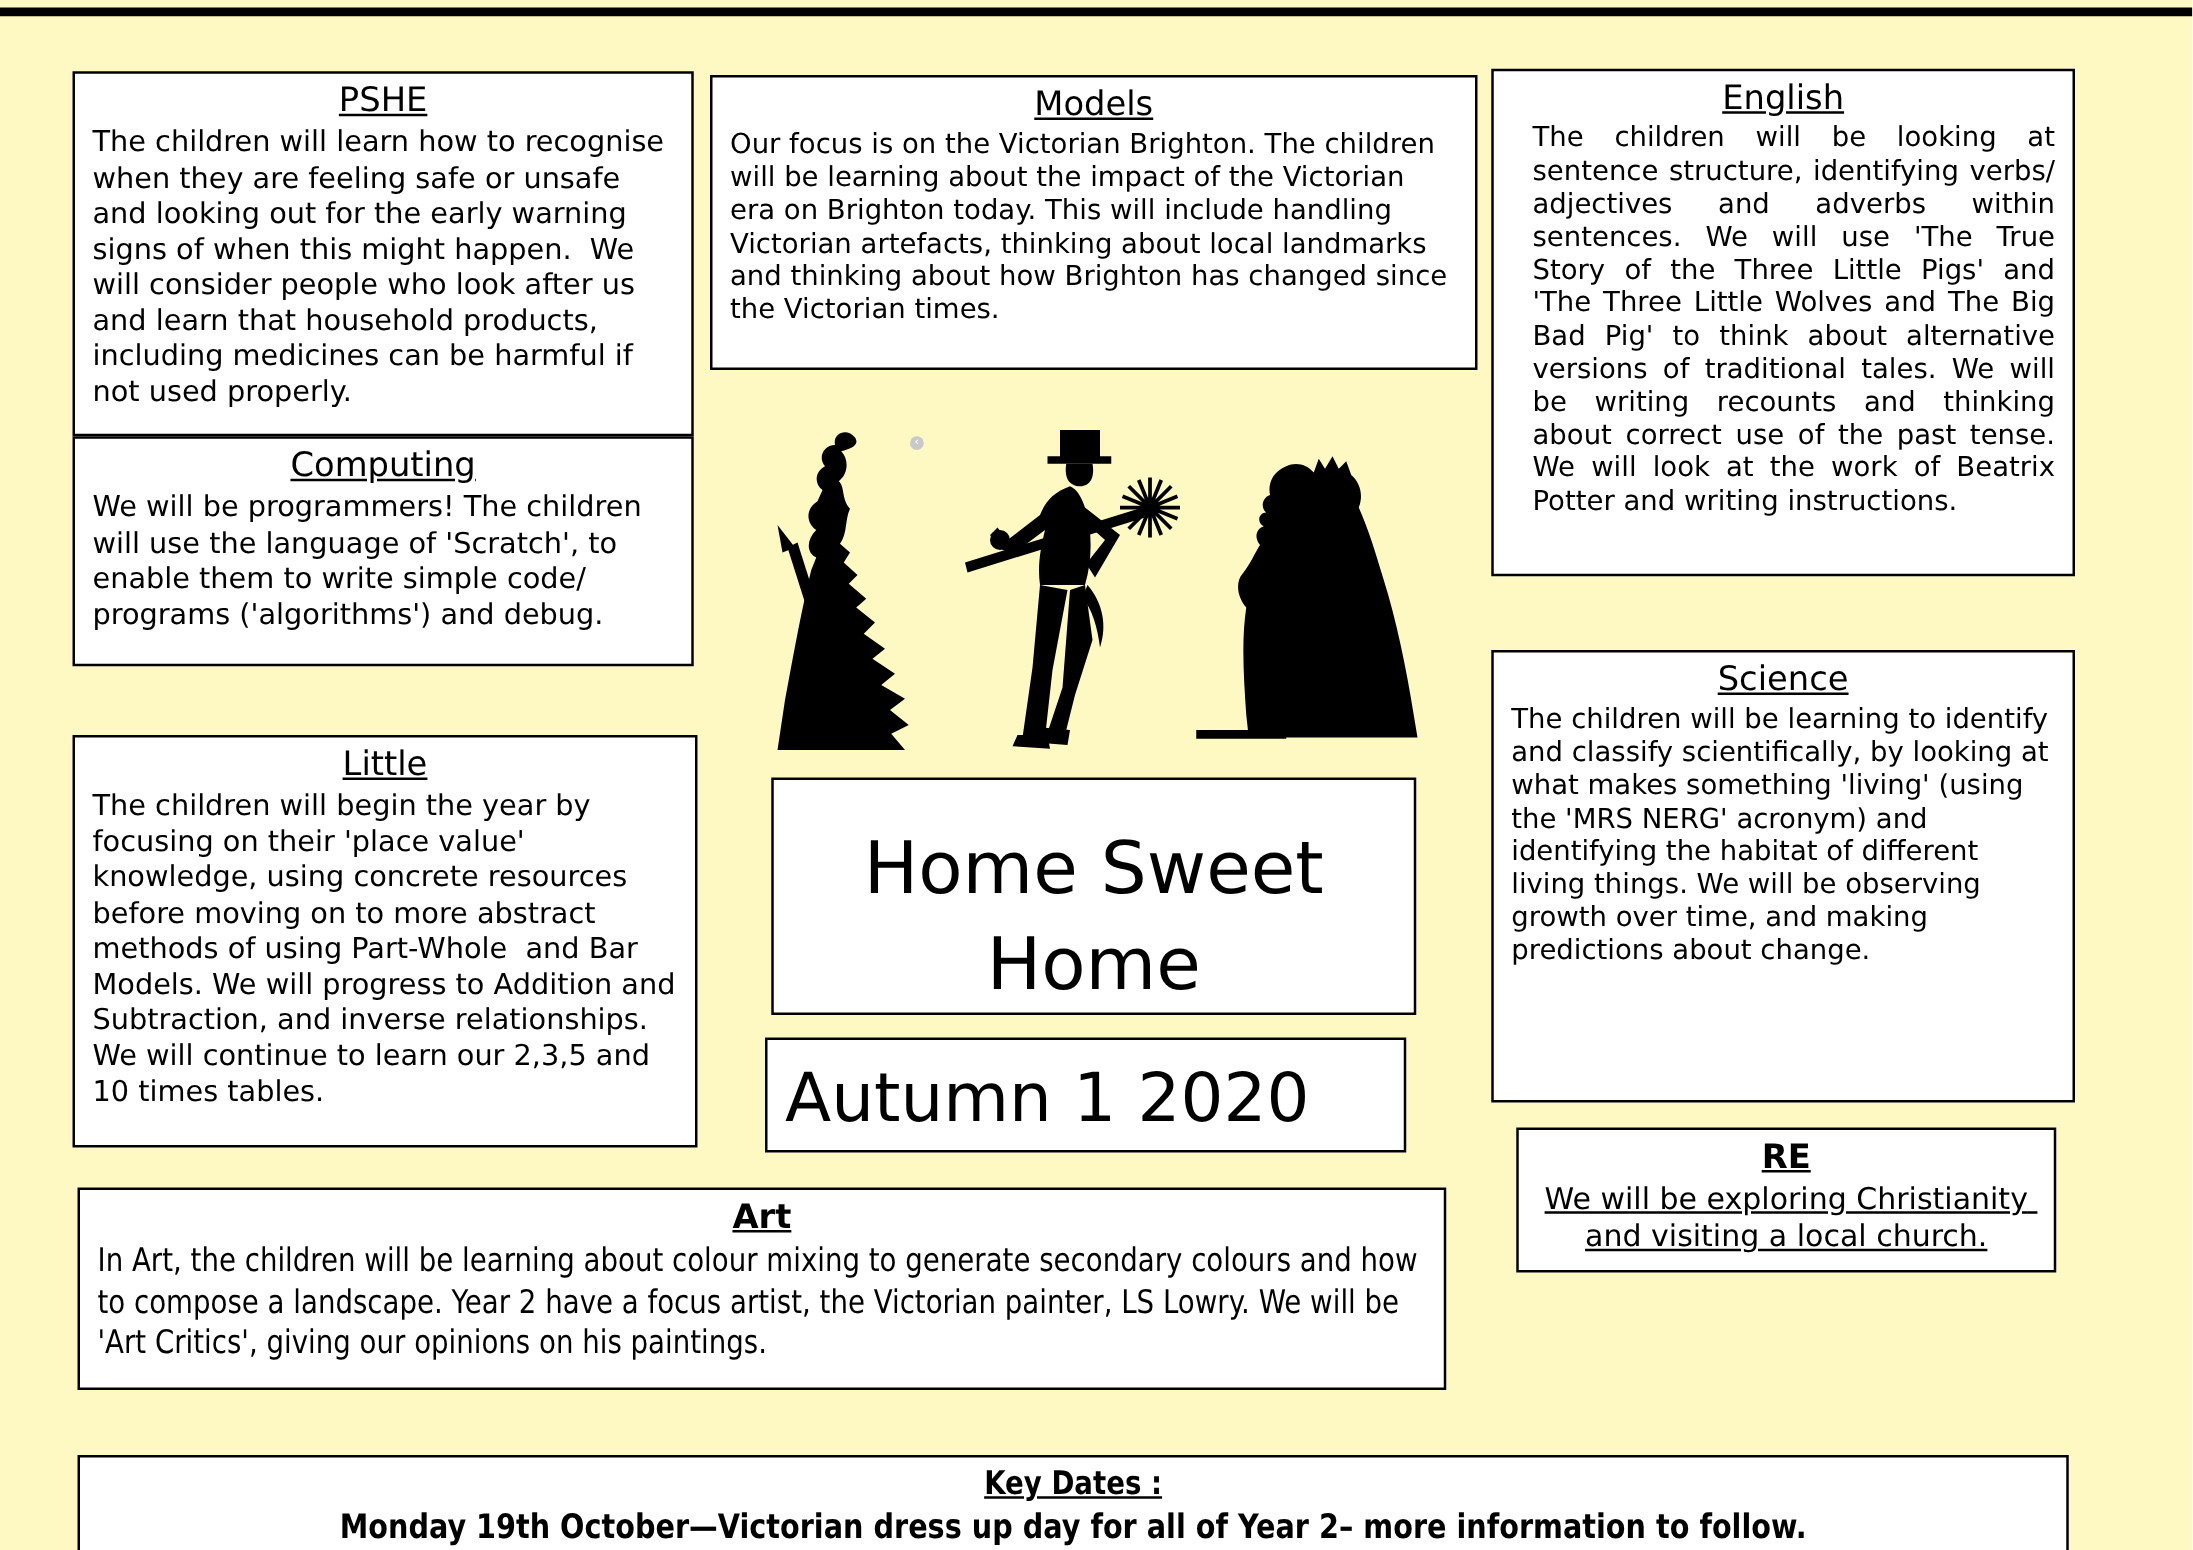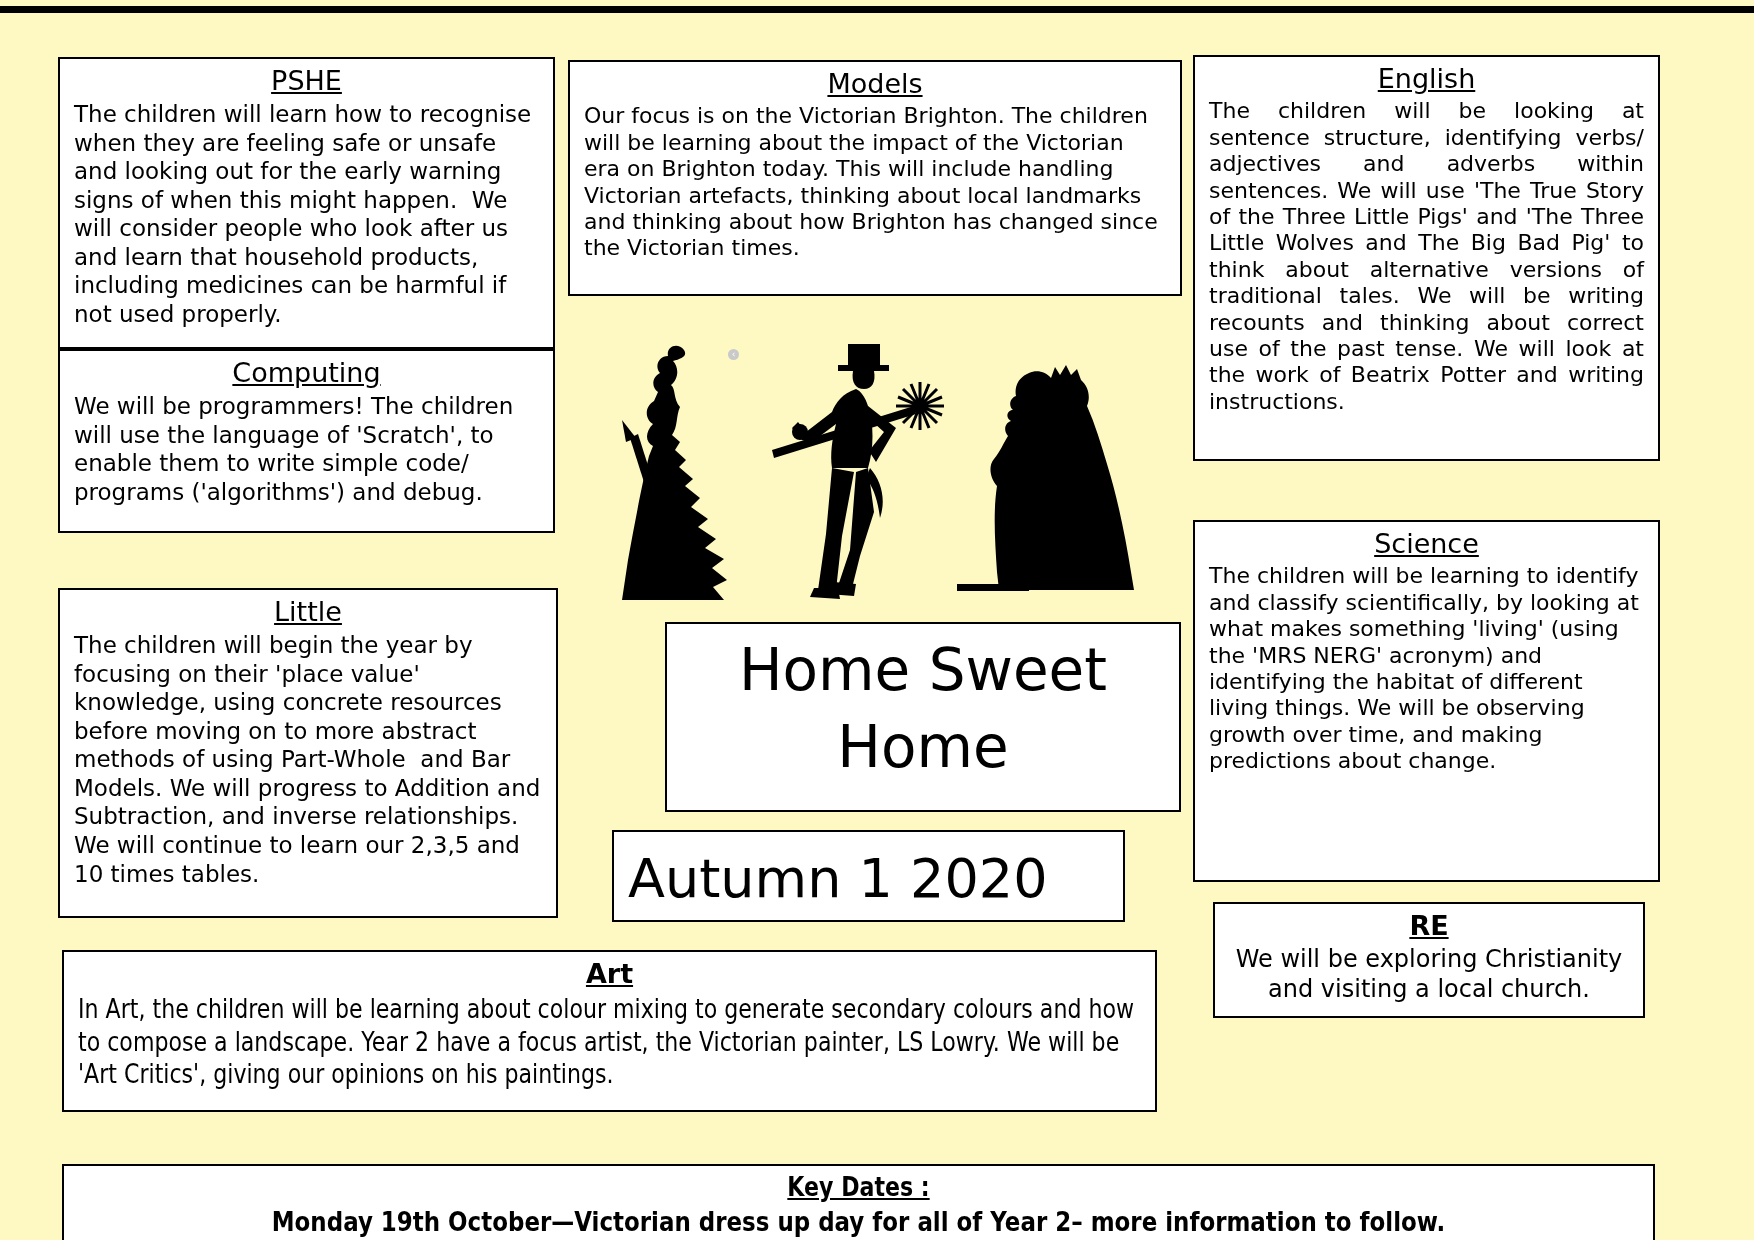--- a/index.html
+++ b/index.html
@@ -5,25 +5,25 @@
   html,body{margin:0;padding:0;background:#ffffff;}
   #canvas{position:relative;width:1754px;height:1240px;background:#fef9c3;overflow:hidden;
           font-family:"DejaVu Sans","Liberation Sans",sans-serif;color:#000;}
   .topbar{position:absolute;left:0;top:6px;width:1754px;height:7px;background:#000;}
   .box{position:absolute;border:2px solid #000;background:#fff;box-sizing:border-box;
        padding:6px 14px;overflow:hidden;}
   .hd{text-align:center;font-size:27px;text-decoration:underline;line-height:1.2;margin:0 0 3px 0;}
   .hd.bold{font-weight:bold;}
   .bd{margin:0;font-size:23px;line-height:1.24;white-space:pre-wrap;}
   .bd.s22{font-size:22px;line-height:1.2;}
-  .bd.just{text-align:justify;}
-  .bd.center{text-align:center;}
+  .bd.just{text-align:justify;margin-left:17px;}
+  .bd.center{text-align:center;text-decoration:underline;}
   .cond-left{transform:scaleX(0.85);transform-origin:0 0;width:117.6%;}
   .cond-center{transform:scaleX(0.85);transform-origin:50% 0;}
-  .title-box{padding-top:8px;margin-left:48px;}
+  .title-box{padding-top:32px;}
   .title-text{font-size:58px;line-height:1.32;text-align:center;max-width:430px;margin:0 auto;}
   .term-text{font-size:54px;text-align:left;line-height:82px;margin:0;}
   .fig{position:absolute;}
   .badge{position:absolute;width:11px;height:11px;border-radius:50%;background:#c9c9c9;
          color:#ffffff;font-size:9px;line-height:11px;text-align:center;}
   .kd-body{font-size:27px;font-weight:bold;text-align:center;margin:2px 0 0 0;}
   .art-body{font-size:26px;line-height:1.25;margin:0;}
 </style>
 </head>
 <body>

